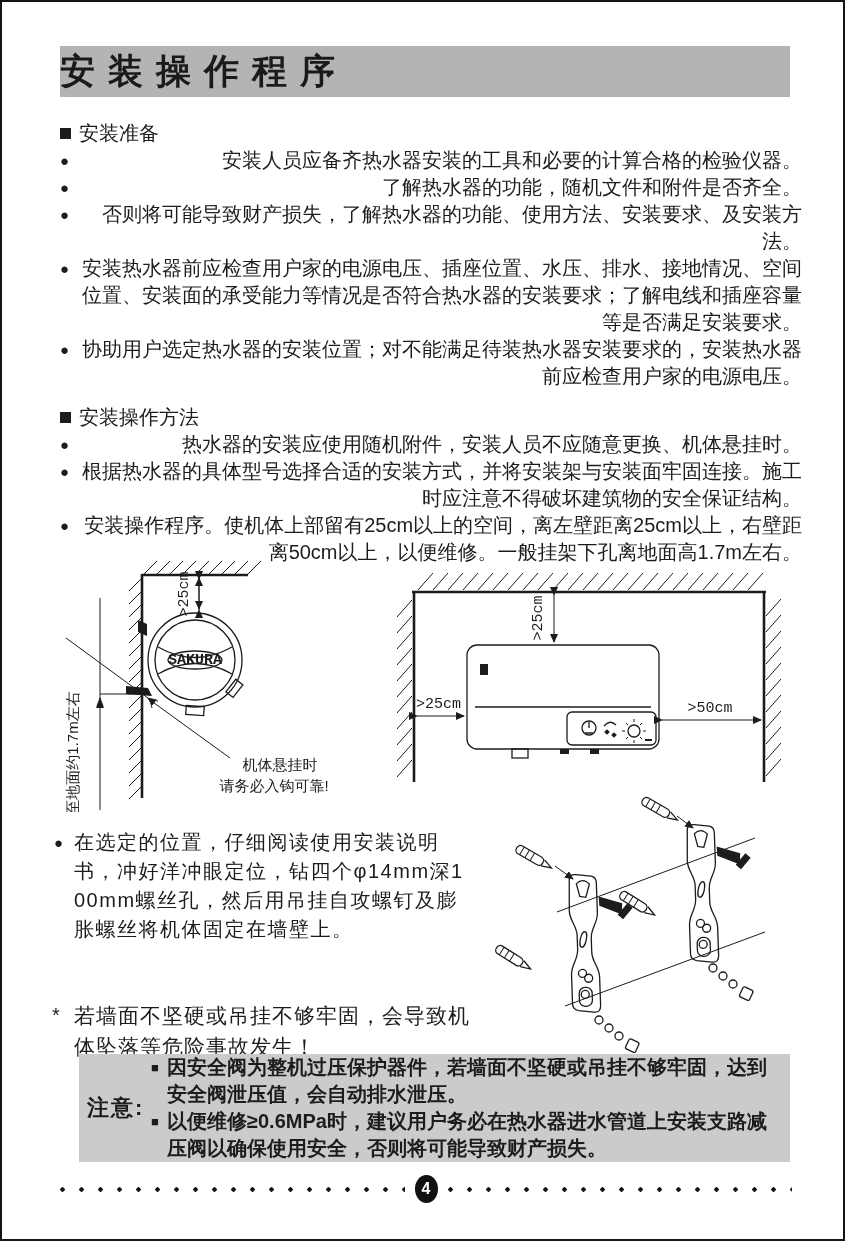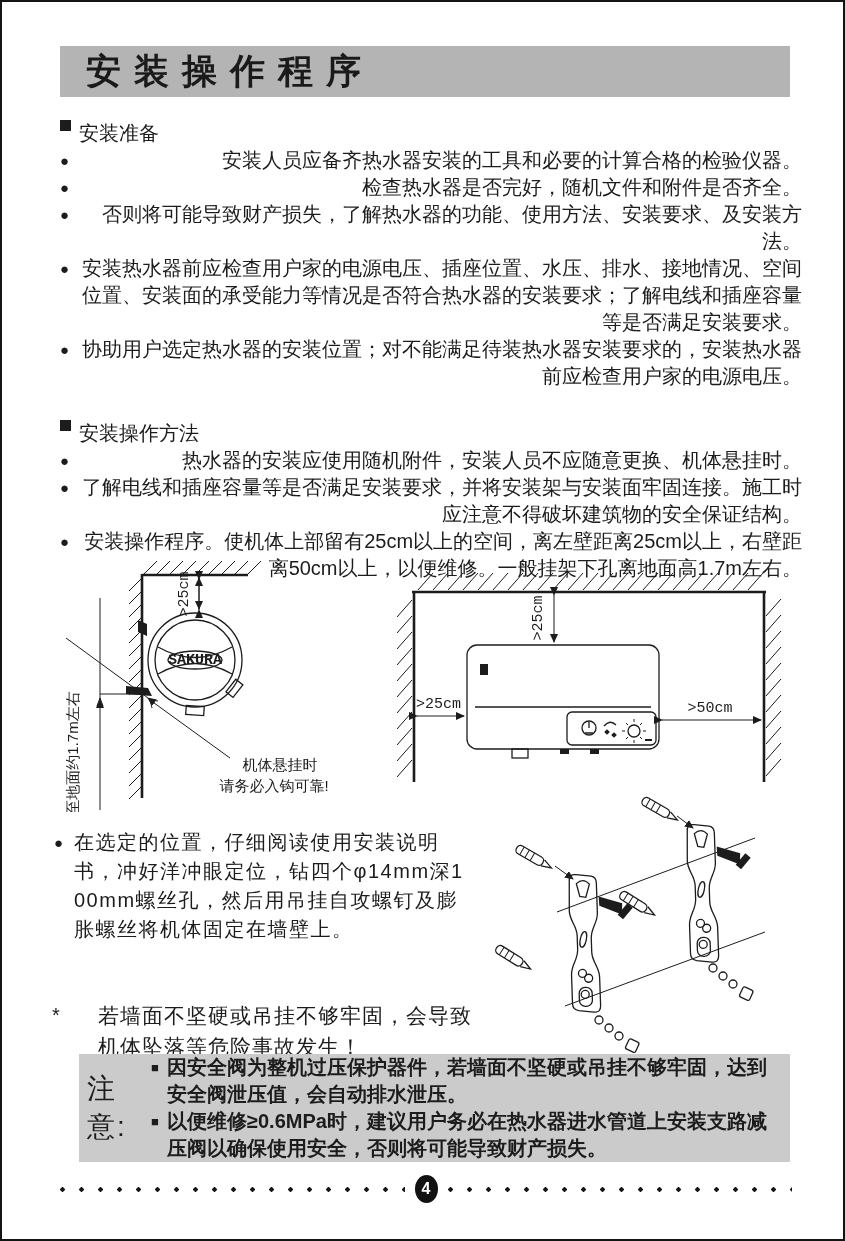--- a/index.html
+++ b/index.html
@@ -8,53 +8,53 @@
     box-sizing:border-box;border:2px solid #141414;overflow:hidden;
     font-family:"Liberation Sans","DejaVu Sans",sans-serif;color:#1c1c1c;
   }
   
   .titlebar{
     position:absolute;left:58px;top:44px;width:730px;height:51px;
     background:#b4b4b4;display:flex;align-items:center;
   }
   .titlebar .t{
     font-size:35px;font-weight:600;letter-spacing:13px;color:#1a1a1a;
-    padding-left:26px;white-space:nowrap;
+    white-space:nowrap;
   }
   
   .content{position:absolute;left:58px;top:118px;width:742px;font-size:20px;line-height:27px;}
-  .sec-head{display:flex;margin:0;}
+  .sec-head{display:flex;align-items:center;margin:0;}
   .sec-head .sq{width:11px;height:11px;background:#1c1c1c;margin-right:8px;flex:0 0 auto;}
-  .sec2{margin-top:30px;}
+  .sec2{margin-top:14px;}
   .bullet{display:flex;margin:0;}
   .bullet .bm{flex:0 0 18px;font-size:15px;line-height:27px;}
   .bullet .bt{flex:1;word-break:break-all;text-align:right;}
   
   .diag{position:absolute;}
   svg{display:block;}
   .ln{stroke:#1c1c1c;fill:none;stroke-width:1.3;}
   .lnthick{stroke:#1c1c1c;fill:none;stroke-width:2.6;}
   .lnthin{stroke:#1c1c1c;fill:none;stroke-width:1;}
   .fillk{fill:#1c1c1c;stroke:none;}
   .dimtxt{font-family:"Liberation Mono","DejaVu Sans Mono",monospace;font-size:15px;fill:#1c1c1c;}
   .cjktxt{font-size:15px;fill:#1c1c1c;}
   
   .paste{position:absolute;left:52px;top:826px;width:420px;font-size:20px;line-height:29px;display:flex;}
   .paste .bm{flex:0 0 20px;font-size:15px;line-height:29px;}
   .paste .bt{flex:1;word-break:break-all;letter-spacing:1.5px;}
   
   .warn{position:absolute;left:50px;top:998px;width:430px;font-size:21px;line-height:31px;display:flex;}
   .warn .bm{flex:0 0 22px;font-size:20px;}
-  .warn .bt{flex:1;word-break:break-all;letter-spacing:1px;margin-left:24px;}
+  .warn .bt{flex:1;word-break:break-all;letter-spacing:1px;}
   
   .notice{
     position:absolute;left:77px;top:1052px;width:711px;height:108px;background:#cbcbcb;
     display:flex;align-items:center;box-sizing:border-box;padding:6px 10px 6px 8px;
   }
-  .notice .label{flex:0 0 64px;font-size:28px;font-weight:400;letter-spacing:2px;}
+  .notice .label{flex:0 0 64px;font-size:22px;font-weight:700;letter-spacing:2px;}
   .notice .items{flex:1;font-size:20px;font-weight:700;line-height:27px;}
   .nitem{display:flex;}
   .nitem .bm{flex:0 0 16px;font-size:13px;line-height:27px;}
   .nitem .bt{flex:1;word-break:break-all;}
   
   .footer{
     position:absolute;left:58px;top:1172px;width:732px;height:30px;
     display:flex;align-items:center;
   }
   .dots{flex:1;height:5px;align-self:center;
@@ -80,21 +80,21 @@
     <div class="sec-head">
       <span class="sq"></span>
       <span>安装准备</span>
     </div>
     <div class="bullet">
       <span class="bm">●</span>
       <span class="bt">安装人员应备齐热水器安装的工具和必要的计算合格的检验仪器。</span>
     </div>
     <div class="bullet">
       <span class="bm">●</span>
-      <span class="bt">检查热水器是否完好，随机文件和附件是否齐全。</span>
+      <span class="bt">了解热水器的功能，随机文件和附件是否齐全。</span>
     </div>
     <div class="bullet">
       <span class="bm">●</span>
       <span class="bt">否则将可能导致财产损失，了解热水器的功能、使用方法、安装要求、及安装方法。</span>
     </div>
     <div class="bullet">
       <span class="bm">●</span>
       <span class="bt">安装热水器前应检查用户家的电源电压、插座位置、水压、排水、接地情况、空间位置、安装面的承受能力等情况是否符合热水器的安装要求；了解电线和插座容量等是否满足安装要求。</span>
     </div>
     <div class="bullet">
@@ -105,21 +105,21 @@
     <div class="sec-head sec2">
       <span class="sq"></span>
       <span>安装操作方法</span>
     </div>
     <div class="bullet">
       <span class="bm">●</span>
       <span class="bt">热水器的安装应使用随机附件，安装人员不应随意更换、机体悬挂时。</span>
     </div>
     <div class="bullet">
       <span class="bm">●</span>
-      <span class="bt">了解电线和插座容量等是否满足安装要求，并将安装架与安装面牢固连接。施工时应注意不得破坏建筑物的安全保证结构。</span>
+      <span class="bt">根据热水器的具体型号选择合适的安装方式，并将安装架与安装面牢固连接。施工时应注意不得破坏建筑物的安全保证结构。</span>
     </div>
     <div class="bullet">
       <span class="bm">●</span>
       <span class="bt">安装操作程序。使机体上部留有25cm以上的空间，离左壁距离25cm以上，右壁距离50cm以上，以便维修。一般挂架下孔离地面高1.7m左右。</span>
     </div>
   </div>
 
   <div class="diag" style="left:56px;top:546px;">
     <svg width="334" height="264" viewBox="0 0 334 264">
       <defs>

